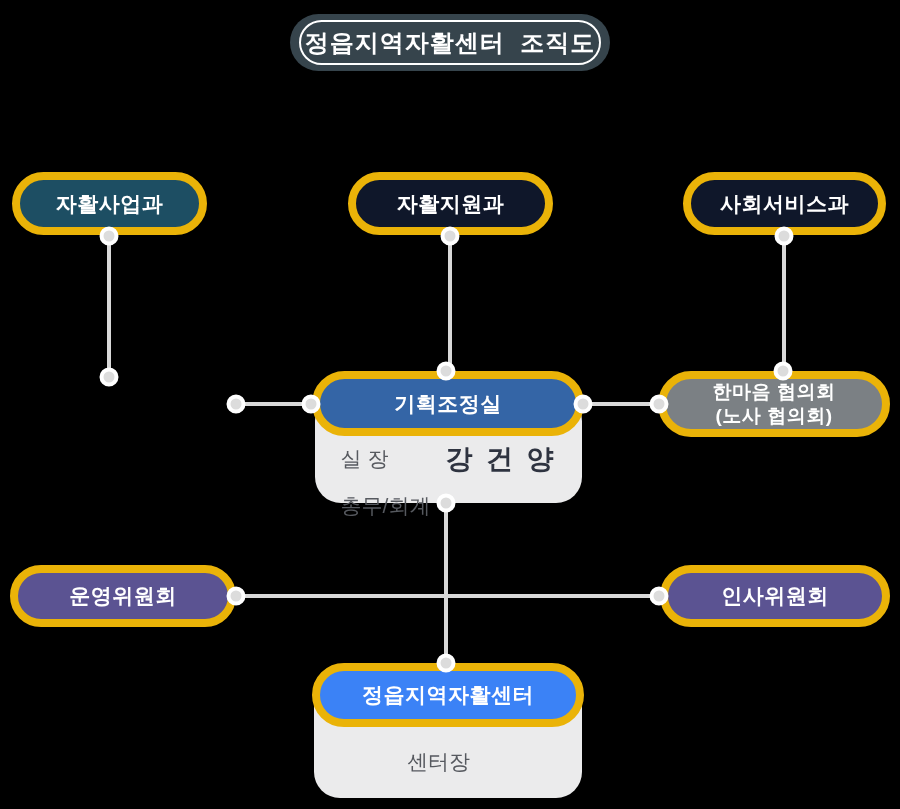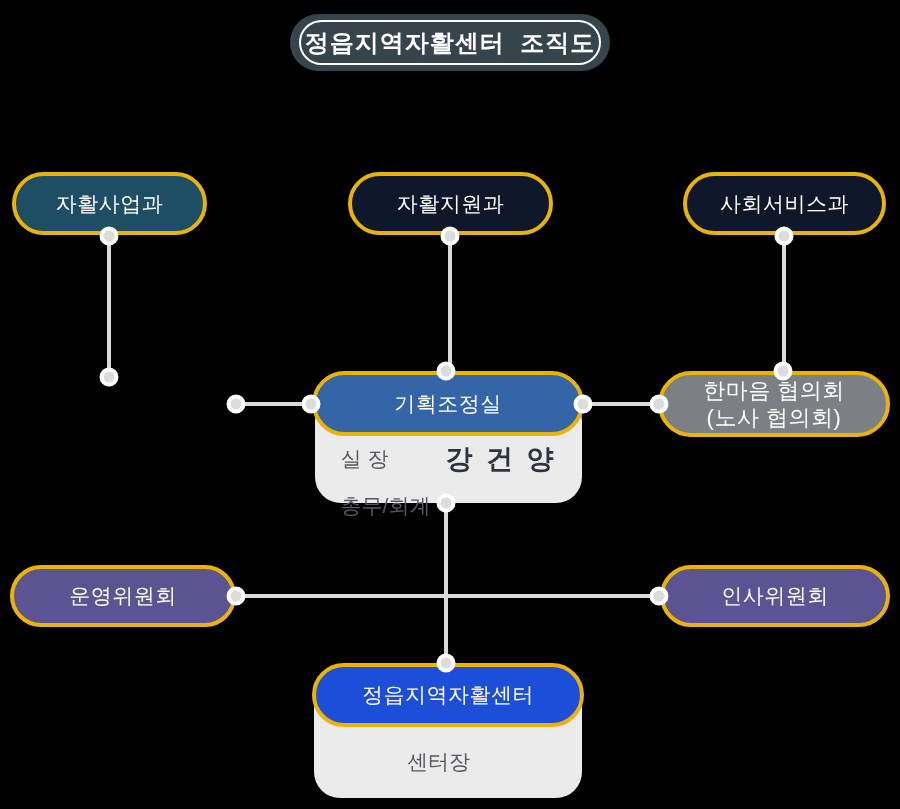--- a/index.html
+++ b/index.html
@@ -3,43 +3,43 @@
 <meta charset="utf-8">
 <style>
   html,body { margin:0; padding:0; background:#000; }
   #canvas {
     position:relative; width:900px; height:809px; background:#000000;
     font-family:"Liberation Sans","DejaVu Sans",sans-serif; overflow:hidden;
   }
   .line { position:absolute; background:#d9d9d9; z-index:1; }
   .panel { position:absolute; background:#ebebec; border-radius:26px; z-index:2; }
   .pill {
-    position:absolute; box-sizing:border-box; border:4px solid #eab308;
+    position:absolute; box-sizing:border-box; border:8px solid #eab308;
     border-radius:48px; display:flex; flex-direction:column; align-items:center;
-    justify-content:center; color:#ffffff; font-weight:normal; z-index:3;
+    justify-content:center; color:#ffffff; font-weight:bold; z-index:3;
     text-align:center; letter-spacing:0.5px;
   }
   .pill.single { font-size:21px; }
-  .pill.two-line { font-size:22px; line-height:1.25; }
+  .pill.two-line { font-size:19px; line-height:1.25; }
   .title-pill {
     position:absolute; left:290px; top:14px; width:320px; height:57px;
     background:#36444c; border-radius:30px; display:flex; align-items:center;
     justify-content:center; color:#fff; font-size:24px; font-weight:bold;
     z-index:3; white-space:pre; letter-spacing:1px;
   }
   .title-ring {
     position:absolute; left:9px; right:9px; top:6px; bottom:6px;
     border:2px solid #ffffff; border-radius:23px; pointer-events:none;
   }
   .teal   { background:#1d4e63; }
   .green  { background:#0f172a; }
   .blue   { background:#3465a6; }
   .grayp  { background:#7b8084; }
   .purple { background:#5b5392; }
-  .navy   { background:#1d4ed8; }
+  .navy   { background:#3b82f6; }
   .dot {
     position:absolute; box-sizing:border-box; width:19px; height:19px;
     border-radius:50%; background:#dcdcdc; border:4px solid #ffffff;
     transform:translate(-50%,-50%); z-index:5;
   }
   .gihoek-staff {
     position:absolute; left:315px; top:441px; width:267px; z-index:4;
     display:grid; grid-template-columns:auto auto; column-gap:24px; row-gap:3px;
     justify-content:center; align-items:center;gap:15px;
   }

